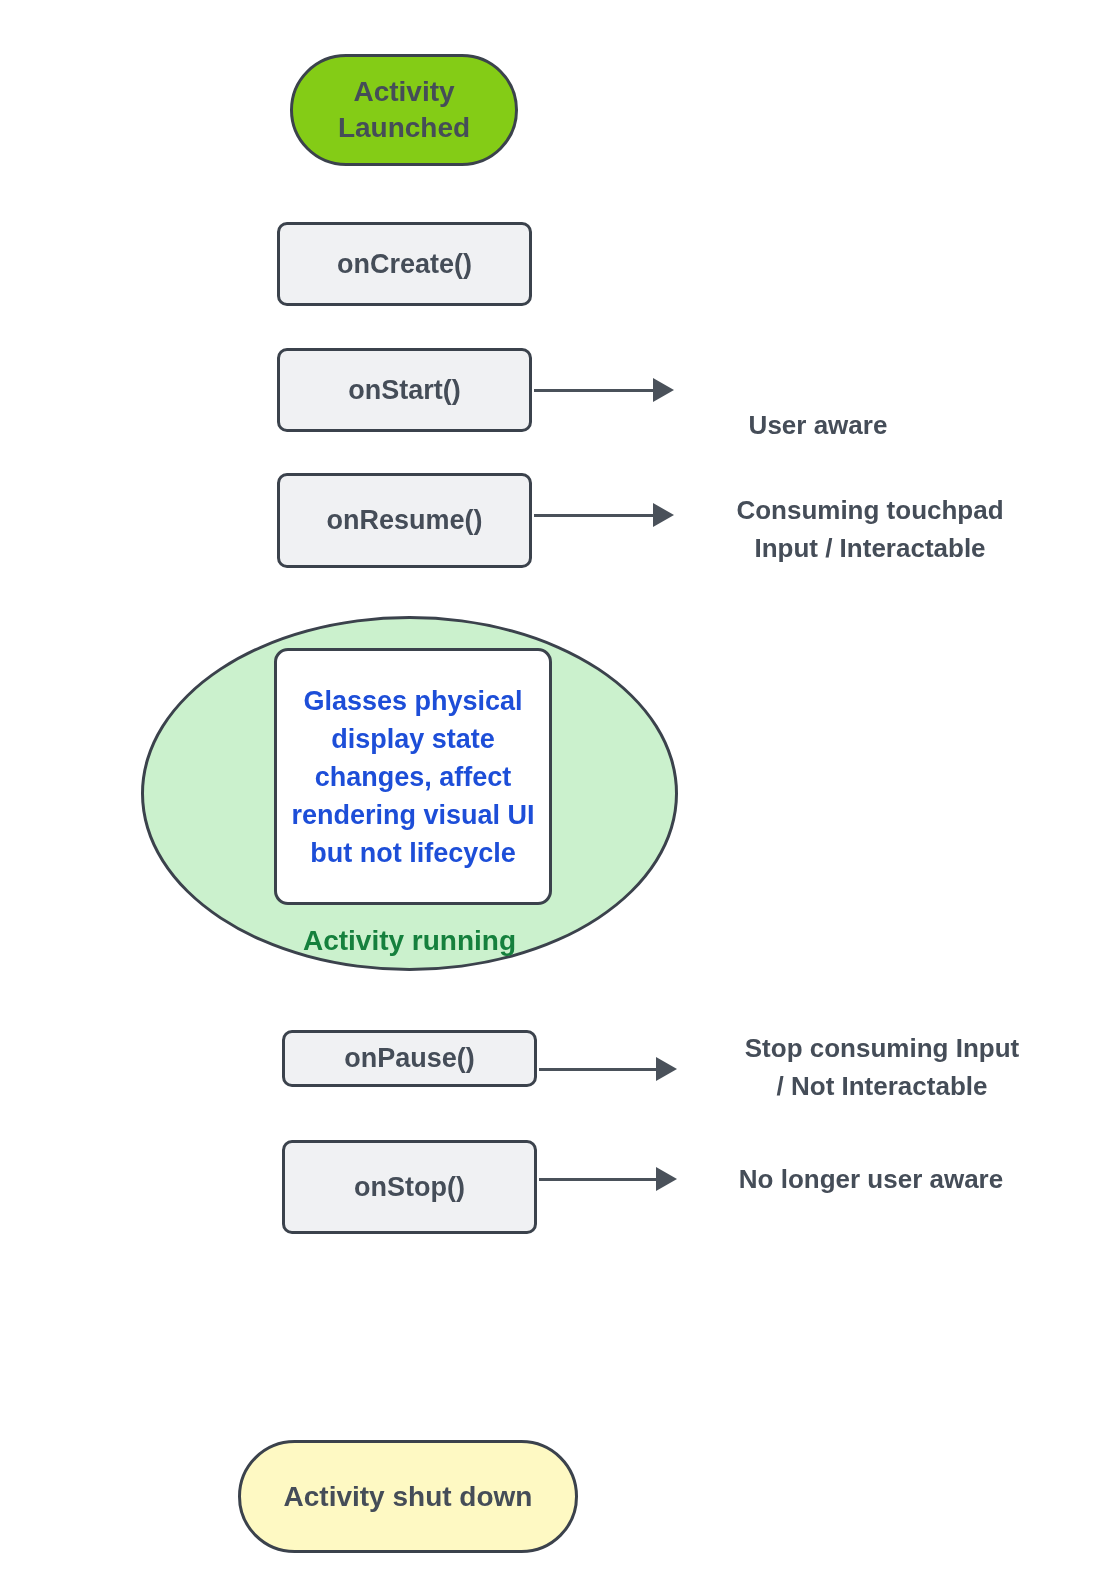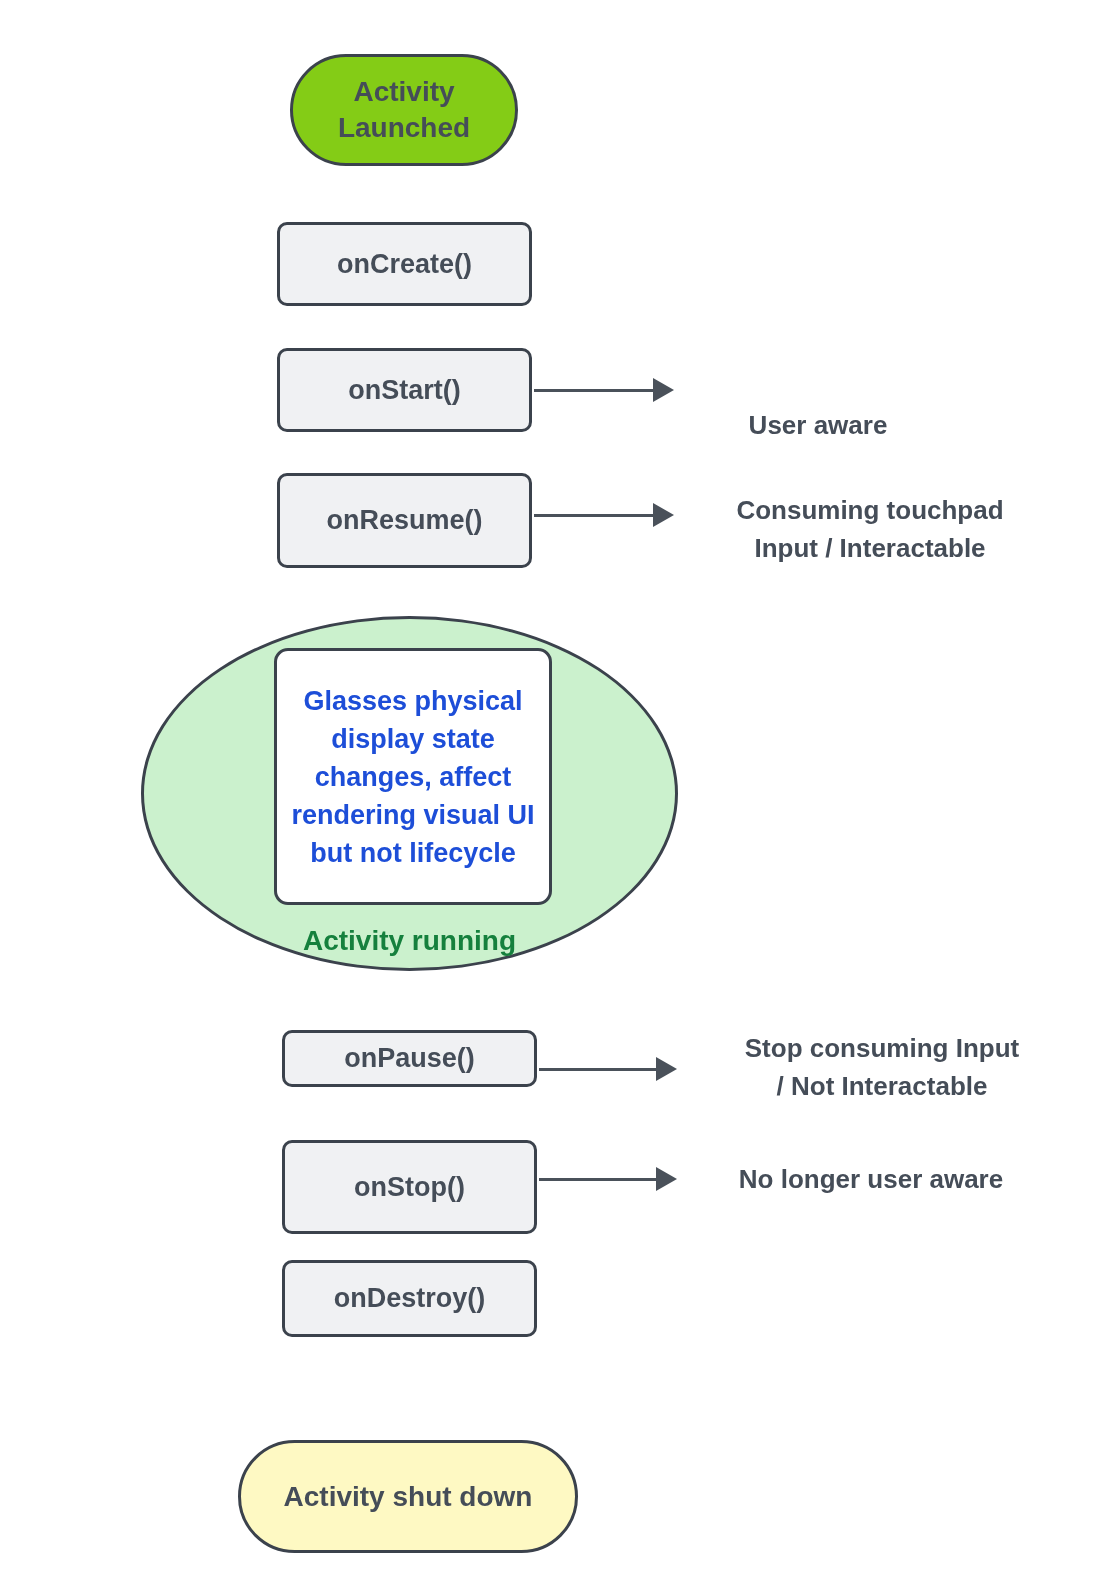--- a/index.html
+++ b/index.html
@@ -144,21 +144,18 @@
 
   <div class="node box" style="left:282px; top:1140px; width:255px; height:94px;">
     <span class="node-text">onStop()</span>
   </div>
   <div class="arrow" style="left:539px; top:1167px; width:138px;">
     <i class="shaft"></i>
       <i class="head"></i>
   </div>
   <div class="annotation" style="left:691px; top:1160px; width:360px;">No longer user aware</div>
 
-  <div class="node box" style="left:282px; top:1260px; width:255px; height:77px;">
-    <span class="node-text">onDestroy()</span>
-  </div>
 
   <div class="node pill end">
     <span class="node-text">Activity shut down</span>
   </div>
 
 </div>
 
 </body></html>

